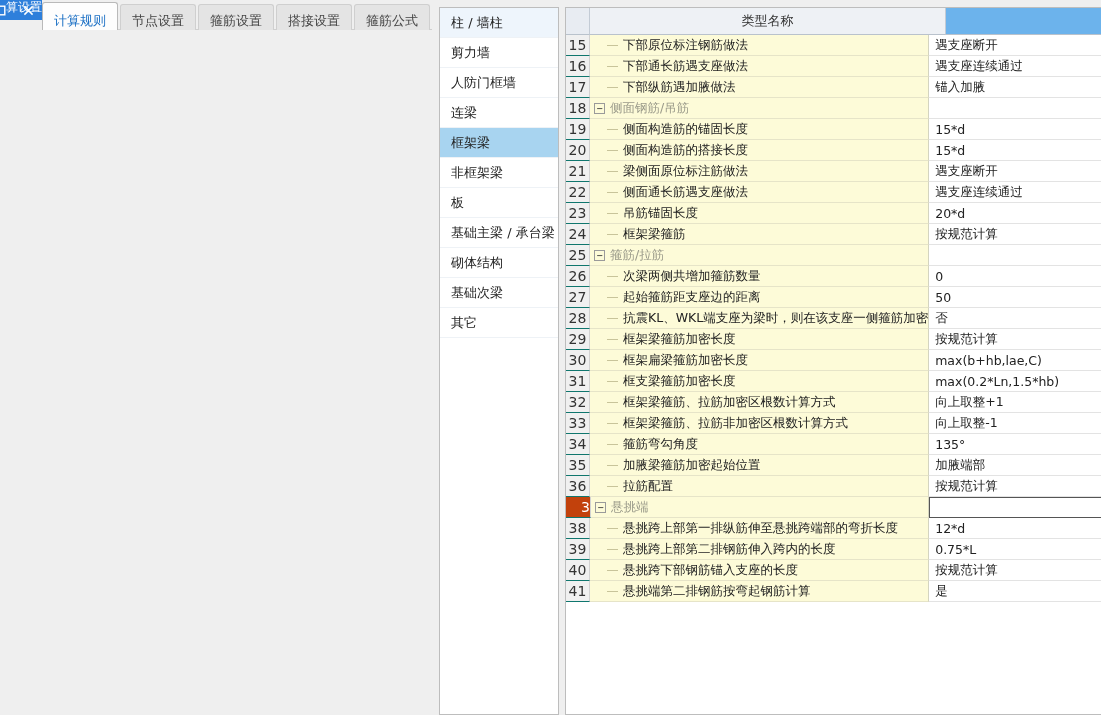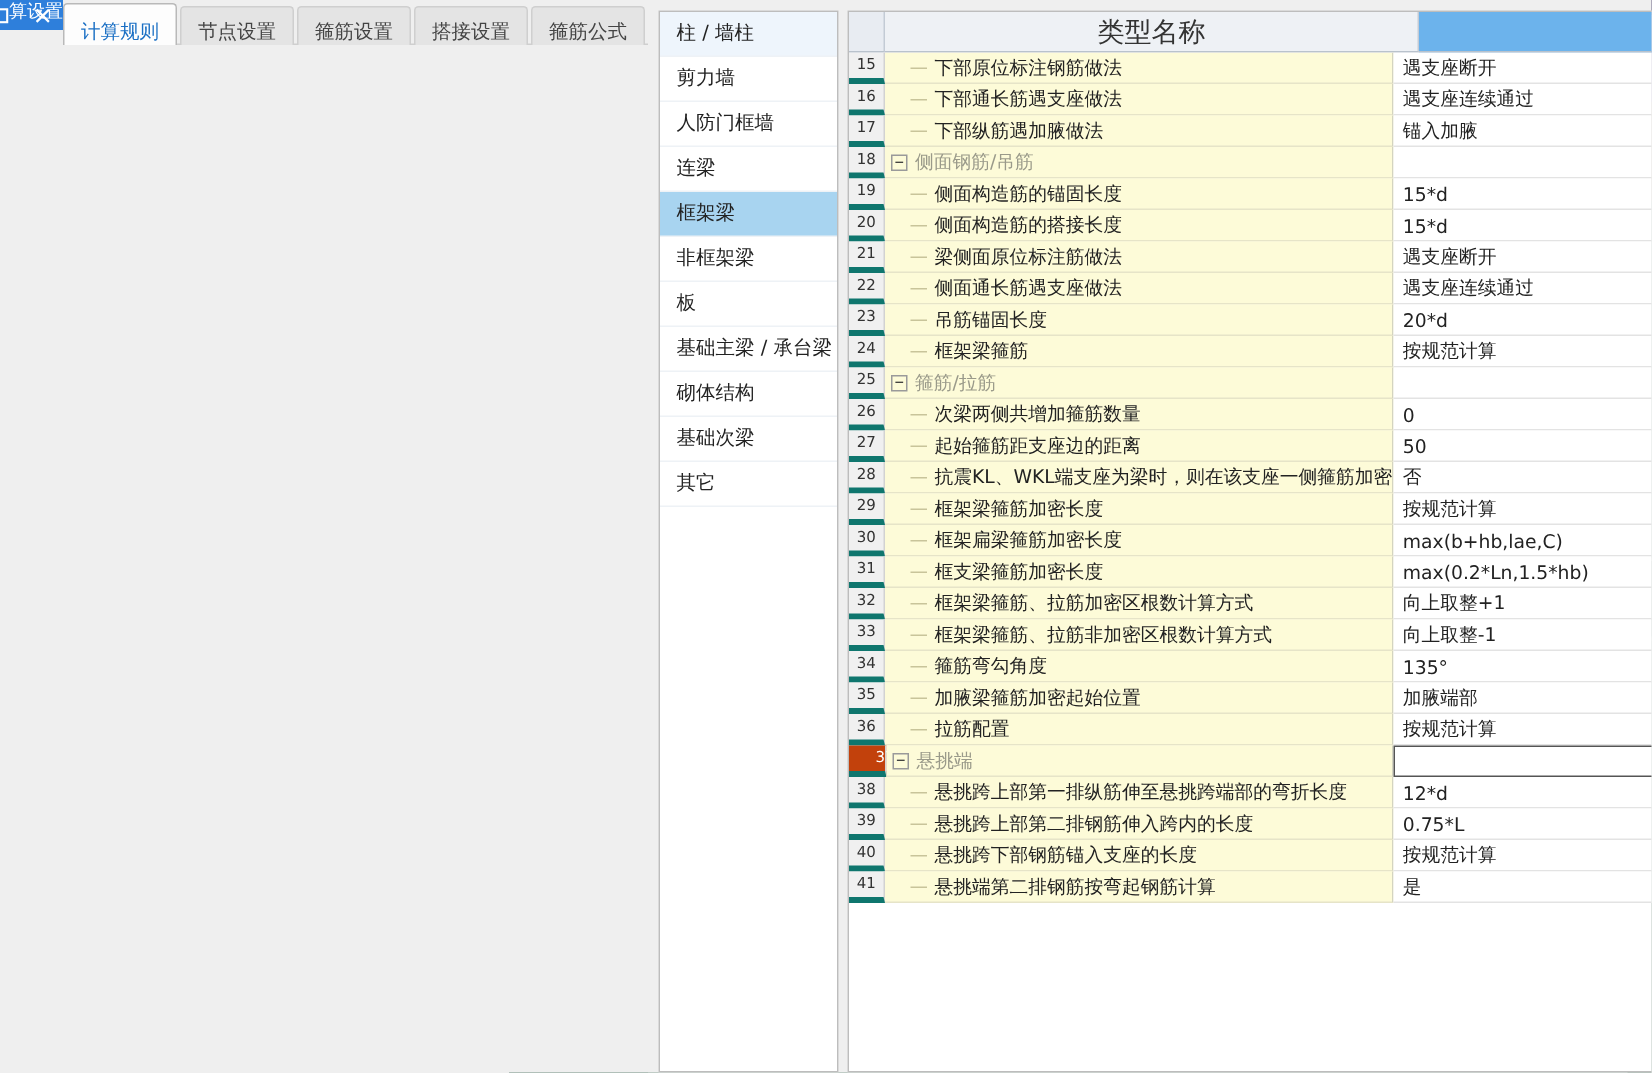--- a/index.html
+++ b/index.html
@@ -101,39 +101,39 @@
   #gridpanel {
     flex: 1; min-width: 0; background: #fff;
     border: 1px solid #bdbdbd;
     display: flex; flex-direction: column; overflow: hidden;
   }
 
   
   #gridhead { display: flex; height: 27px; flex: none; }
   .hc {
     display: flex; align-items: center; justify-content: center;
-    font-size: 18px; border-right: 1px solid #c3cbd5;
+    font-size: 13px; border-right: 1px solid #c3cbd5;
     border-bottom: 1px solid #b9c2cc;
   }
   .hc-num   { width: 24px; background: #e8ecf2; }
   .hc-name  { flex: 1; background: #eef1f5; color: #333; }
   .hc-value { width: 551px; background: #6cb3ec; color: #fff; }
 
   
   #gridbody { flex: 1; display: flex; min-height: 0; }
   #rows { flex: 1; min-width: 0; overflow: hidden; }
 
   .row { display: flex; height: 21px; }
   .c-num {
     width: 24px; flex: none;
     background: #f0f0f0; color: #333;
-    font-size: 10px; display: flex;
+    font-size: 14px; display: flex;
     align-items: center; justify-content: center;
     border-right: 1px solid #d2d2d2;
-    border-bottom: 4px solid #0f766e;
+    border-bottom: 1px solid #0f766e;
   }
   .row.selected .c-num { background: #c2410c; color: #fff; padding-left: 24px; }
   .c-name {
     flex: 1; min-width: 0;
     background: #fdfbd8; font-size: 12.5px; color: #222;
     display: flex; align-items: center;
     border-right: 1px solid #d4d4c0;
     border-bottom: 1px solid #e6e4c8;
     padding-left: 4px; overflow: hidden; white-space: nowrap;
   }

